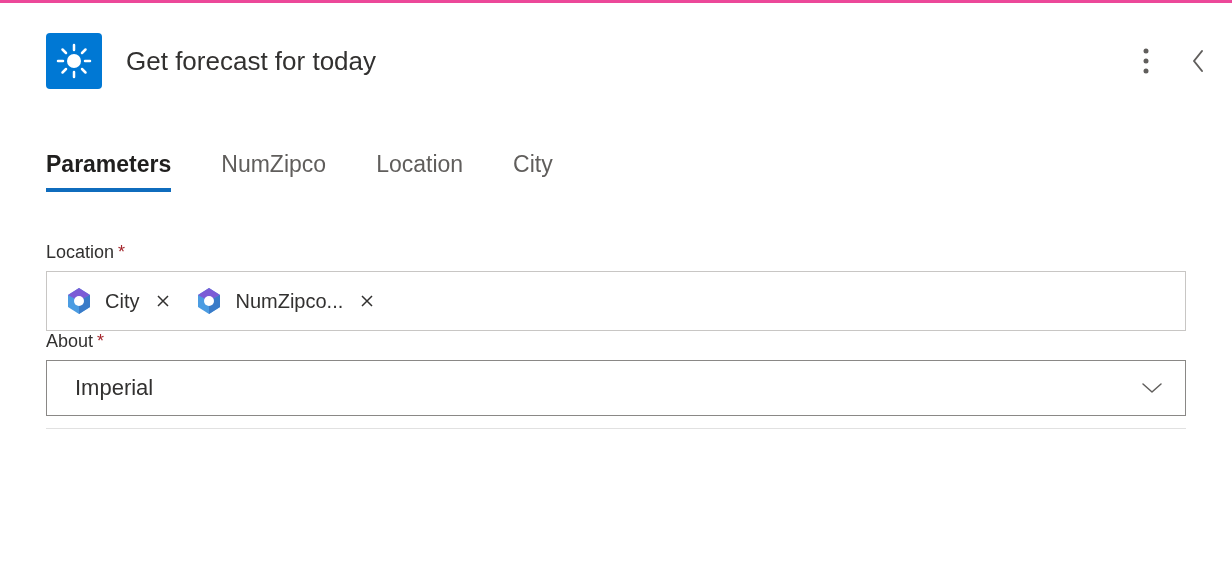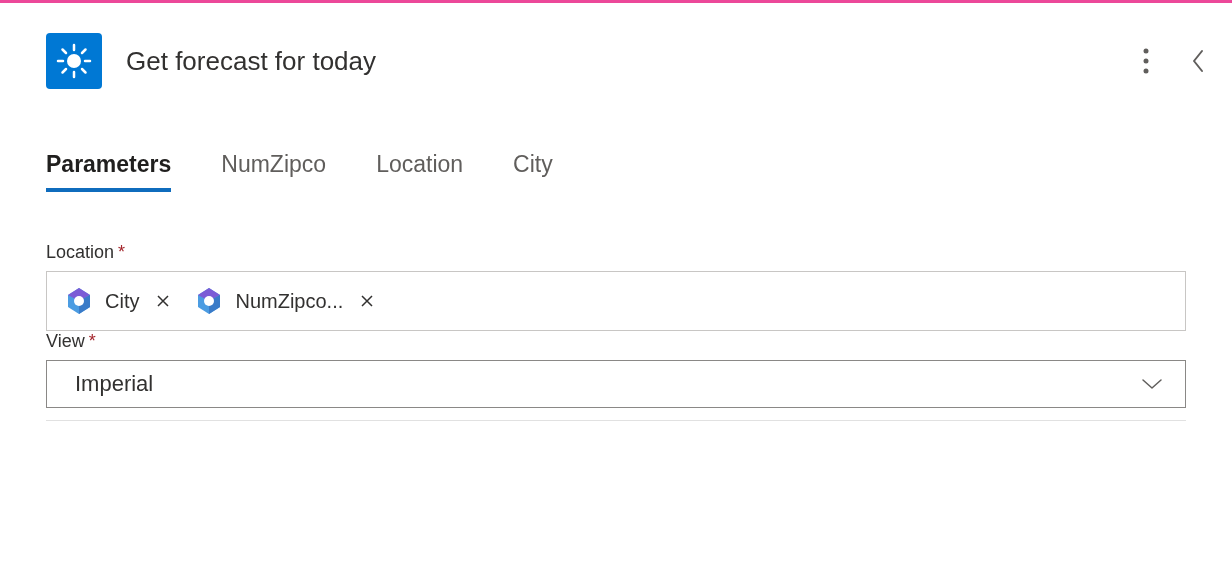--- a/index.html
+++ b/index.html
@@ -130,21 +130,21 @@
       font-size: 16px;
       color: #323130;
       cursor: pointer;
       background: none;
       border: none;
       padding: 2px 6px;
       margin-left: 2px;
     }
     .select-input {
       border: 1px solid #8a8886;
-      height: 48px;
+      height: 56px;
       display: flex;
       align-items: center;
       justify-content: space-between;
       padding: 0 22px 0 28px;
       cursor: pointer;
     }
     .select-value {
       font-size: 22px;
       color: #323130;
     }
@@ -248,21 +248,21 @@
                   <path d="M1 1 L11 11 M11 1 L1 11" stroke="#323130" stroke-width="1.5"></path>
                 </svg>
             </span>
           </button>
         </span>
       </div>
     </div>
 
     <div class="field-group">
       <label class="field-label">
-        <span>View</span><span class="required">*</span>
+        <span>About</span><span class="required">*</span>
       </label>
       <div class="select-input">
         <span class="select-value">Imperial</span>
         <span>
           <svg width="22" height="14" viewBox="0 0 22 14">
             <path d="M2 3 L11 11 L20 3" stroke="#605e5c" stroke-width="1.5" fill="none" stroke-linecap="round" stroke-linejoin="round"></path>
           </svg>
         </span>
       </div>
     </div>

